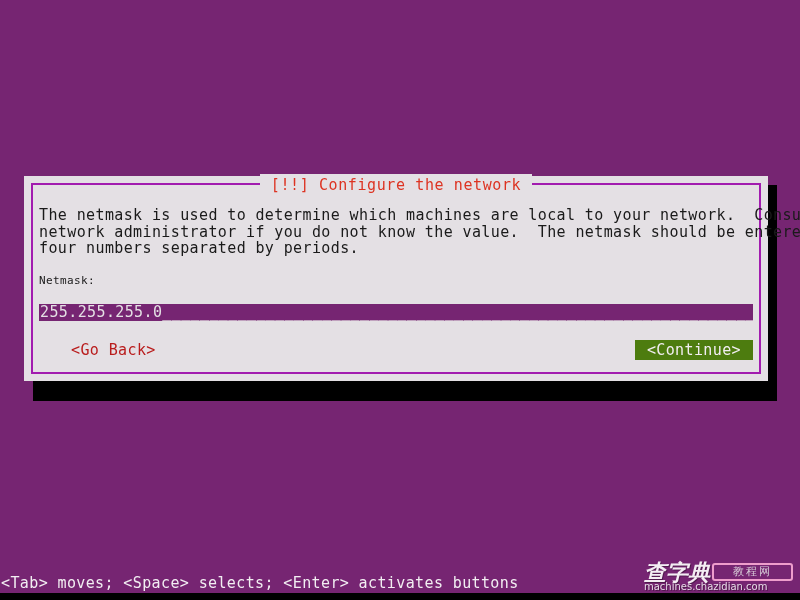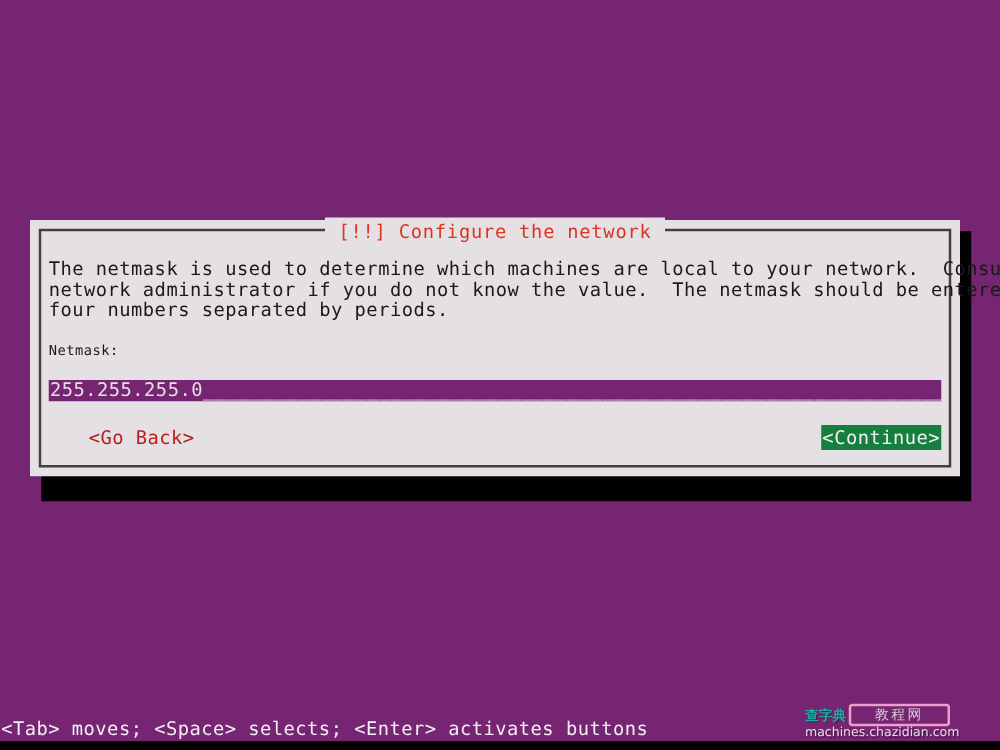--- a/index.html
+++ b/index.html
@@ -40,21 +40,21 @@
     background: #e4e0e4;
     box-sizing: border-box;
   }
   
   #dialog-frame {
     position: absolute;
     left: 7px;
     top: 7px;
     right: 7px;
     bottom: 7px;
-    border: 2px solid #404040;
+    border: 2px solid #a21caf;
     box-sizing: border-box;
   }
 
   
   #dialog-title-wrap {
     position: absolute;
     left: 0;
     right: 0;
     top: -11px;
     height: 22px;
@@ -131,22 +131,22 @@
     white-space: pre;
   }
   #continue-button {
     position: absolute;
     right: 0px;
     top: 0;
     font-size: 15px;
     line-height: 20px;
     letter-spacing: 0.38px;
     color: #f2eef2;
-    background: #15803d;
-    padding: 0 1px;
+    background: #4d7c0f;
+    padding: 0 12px;
     white-space: pre;
   }
 
   
   #help-bar {
     position: absolute;
     left: 0;
     bottom: 7px;
     width: 648px;
     height: 20px;
@@ -179,27 +179,28 @@
     align-items: flex-start;
     justify-content: flex-start;
     opacity: 0.92;
   }
   #watermark-top {
     display: flex;
     align-items: center;
     height: 20px;
   }
   #wm-cn {
-    color: #14b8a6;
+    color: #ffffff;
     font-family: "DejaVu Sans", sans-serif;
-    font-size: 11px;
+    font-size: 22px;
     font-weight: bold;
     letter-spacing: 0px;
     line-height: 19px;
     text-shadow: 1px 1px 0 rgba(0,0,0,0.35);
+    font-style: italic;
   }
   #wm-box {
     margin-left: 2px;
     border: 2px solid #f9a8d4;
     border-radius: 3px;
     padding: 0 19px;
     color: #ded7de;
     font-family: "DejaVu Sans", sans-serif;
     font-size: 11px;
     line-height: 14px;

